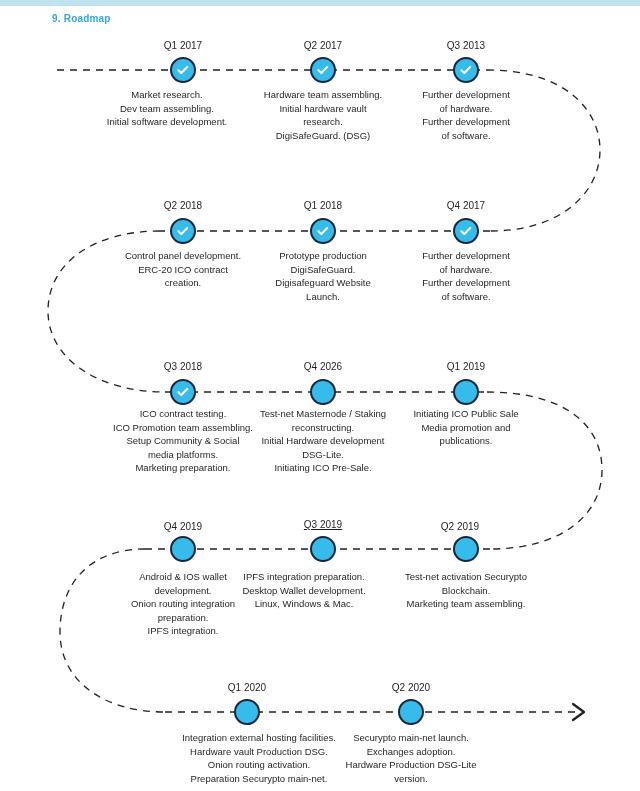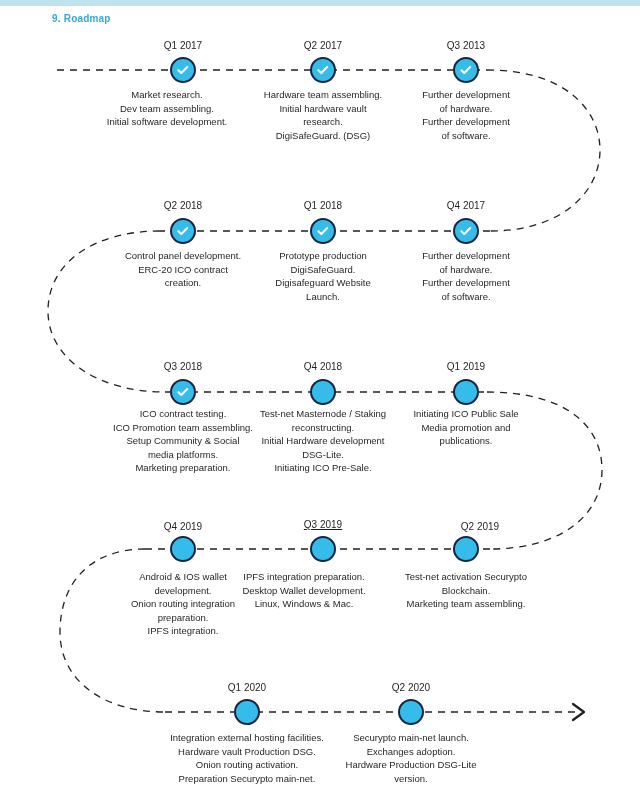--- a/index.html
+++ b/index.html
@@ -166,21 +166,21 @@
         <path d="M 7.5 13.2 L 11 16.6 L 18 9.4" fill="none" stroke="#ffffff" stroke-width="2.4" stroke-linecap="round" stroke-linejoin="round"></path>
       </svg>
     </div>
     <div class="milestone-label" style="left: 183px; top: 361px;">Q3 2018</div>
     <div class="milestone-desc" style="left: 183px; top: 407px;">ICO contract testing.
 ICO Promotion team assembling.
 Setup Community &amp; Social
 media platforms.
 Marketing preparation.</div>
     <div class="node" style="left: 323px; top: 392px;"></div>
-    <div class="milestone-label" style="left: 323px; top: 361px;">Q4 2018</div>
+    <div class="milestone-label" style="left: 323px; top: 361px;">Q4 2026</div>
     <div class="milestone-desc" style="left: 323px; top: 407px;">Test-net Masternode / Staking
 reconstructing.
 Initial Hardware development
 DSG-Lite.
 Initiating ICO Pre-Sale.</div>
     <div class="node" style="left: 466px; top: 392px;"></div>
     <div class="milestone-label" style="left: 466px; top: 361px;">Q1 2019</div>
     <div class="milestone-desc" style="left: 466px; top: 407px;">Initiating ICO Public Sale
 Media promotion and
 publications.</div>
@@ -190,27 +190,27 @@
 development.
 Onion routing integration
 preparation.
 IPFS integration.</div>
     <div class="node" style="left: 323px; top: 549px;"></div>
     <div class="milestone-label" style="left: 323px; top: 519px; text-decoration: underline;">Q3 2019</div>
     <div class="milestone-desc" style="left: 304px; top: 570px;">IPFS integration preparation.
 Desktop Wallet development.
 Linux, Windows &amp; Mac.</div>
     <div class="node" style="left: 466px; top: 549px;"></div>
-    <div class="milestone-label" style="left: 480px; top: 521px;">Q2 2019</div>
+    <div class="milestone-label" style="left: 460px; top: 521px;">Q2 2019</div>
     <div class="milestone-desc" style="left: 466px; top: 570px;">Test-net activation Securypto
 Blockchain.
 Marketing team assembling.</div>
     <div class="node" style="left: 247px; top: 712px;"></div>
     <div class="milestone-label" style="left: 247px; top: 682px;">Q1 2020</div>
-    <div class="milestone-desc" style="left: 247px; top: 731px;">Integration external hosting facilities.
+    <div class="milestone-desc" style="left: 259px; top: 731px;">Integration external hosting facilities.
 Hardware vault Production DSG.
 Onion routing activation.
 Preparation Securypto main-net.</div>
     <div class="node" style="left: 411px; top: 712px;"></div>
     <div class="milestone-label" style="left: 411px; top: 682px;">Q2 2020</div>
     <div class="milestone-desc" style="left: 411px; top: 731px;">Securypto main-net launch.
 Exchanges adoption.
 Hardware Production DSG-Lite
 version.</div>
   </div>

